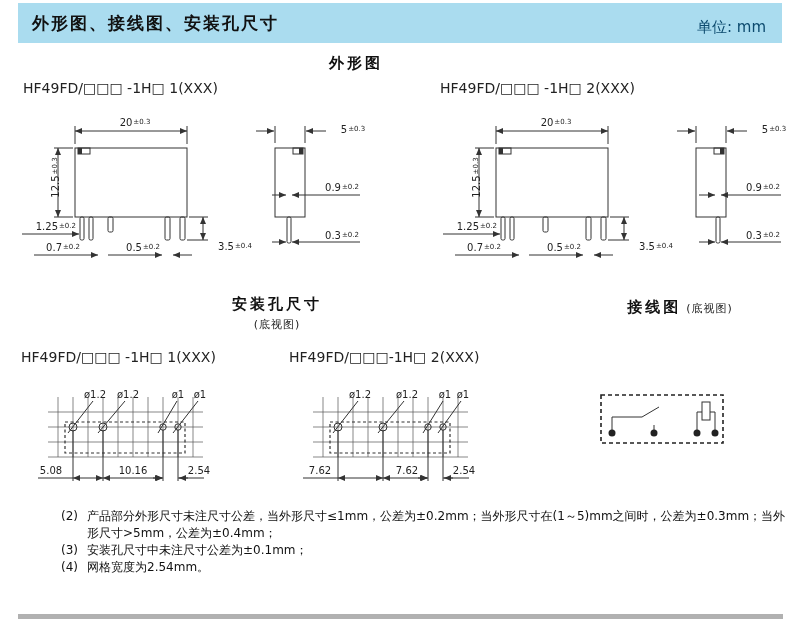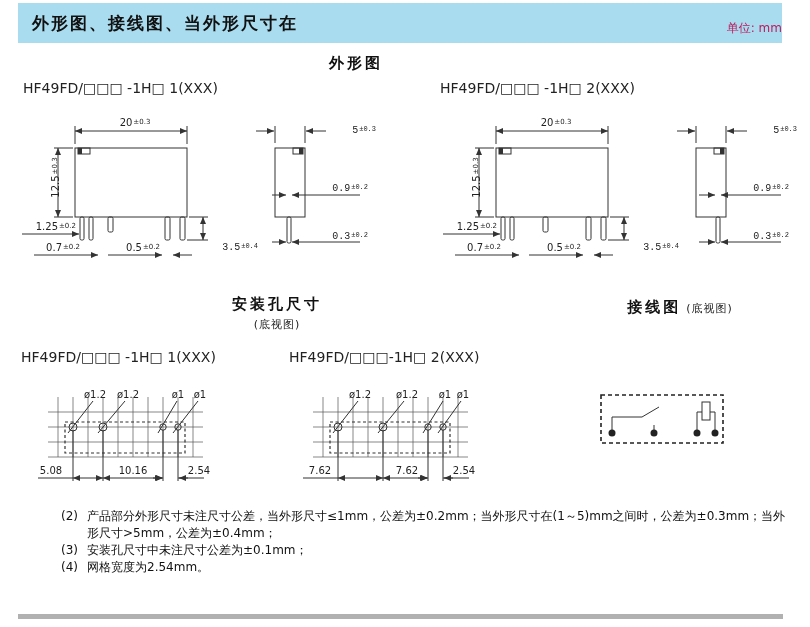--- a/index.html
+++ b/index.html
@@ -2,30 +2,30 @@
 <html><head>
 <meta charset="utf-8">
 <style>
   html,body{margin:0;padding:0;background:#ffffff;}
   #page{position:relative;width:810px;height:627px;background:#ffffff;overflow:hidden;
         font-family:"DejaVu Sans","Liberation Sans",sans-serif;color:#1a1a1a;}
   .abs{position:absolute;}
   
   #hdr{left:18px;top:3px;width:764px;height:40px;background:#aadcef;display:flex;align-items:center;}
   #hdr .t{font-size:17px;font-weight:bold;letter-spacing:2px;padding-left:14px;color:#111;}
-  #hdr .u{position:absolute;right:0;bottom:6px;font-size:12px;color:#be185d;}
+  #hdr .u{position:absolute;right:16px;bottom:6px;font-size:15px;color:#0c4a6e;}
   
   .sec-title{font-size:15px;font-weight:bold;letter-spacing:3px;text-align:center;color:#111;}
   .sec-sub{font-size:11px;text-align:center;color:#222;letter-spacing:1px;}
   .model{font-size:14px;text-align:left;color:#222;white-space:nowrap;}
   
   .dim{font-size:10px;color:#222;white-space:nowrap;text-align:center;line-height:11px;}
   .dim .tol{font-size:7px;vertical-align:2px;margin-left:1px;}
   .dim.r{text-align:right;}
-  .dim.l{text-align:right;font-family:Liberation Mono, monospace;}
+  .dim.l{text-align:center;}
   .rot{transform:rotate(-90deg);transform-origin:center center;}
   .draw{position:absolute;}
   .draw svg{position:absolute;left:0;top:0;overflow:visible;}
   
   #notes{left:25px;top:508px;width:770px;font-size:12px;line-height:17px;color:#111;}
   .nrow{display:grid;grid-template-columns:36px 26px 1fr;}
   .nrow .lbl{font-weight:bold;}
   .nrow .num{}
   
   #fbar{left:18px;top:614px;width:765px;height:5px;background:#b1b1b1;}
@@ -44,21 +44,21 @@
         <path d="M0,0 L7,3 L0,6 z" fill="#333"></path>
       </marker>
       <marker id="as" markerWidth="9" markerHeight="8" refX="7" refY="3" orient="auto-start-reverse" markerUnits="userSpaceOnUse">
         <path d="M0,0 L7,3 L0,6 z" fill="#333"></path>
       </marker>
     </defs>
   </svg>
 
   
   <div class="abs" id="hdr">
-    <span class="t">外形图、接线图、当外形尺寸在</span>
+    <span class="t">外形图、接线图、安装孔尺寸</span>
     <span class="u">单位: mm</span>
   </div>
 
   
   <div class="abs sec-title" style="left:0;top:54px;width:712px;">外形图</div>
   <div class="abs model" style="left:23px;top:80px;width:390px;">HF49FD/□□□ -1H□ 1(XXX)</div>
   <div class="abs model" style="left:440px;top:80px;width:390px;">HF49FD/□□□ -1H□ 2(XXX)</div>
 
   
   <div class="draw" style="left:10px;top:112px;width:395px;height:152px;">

